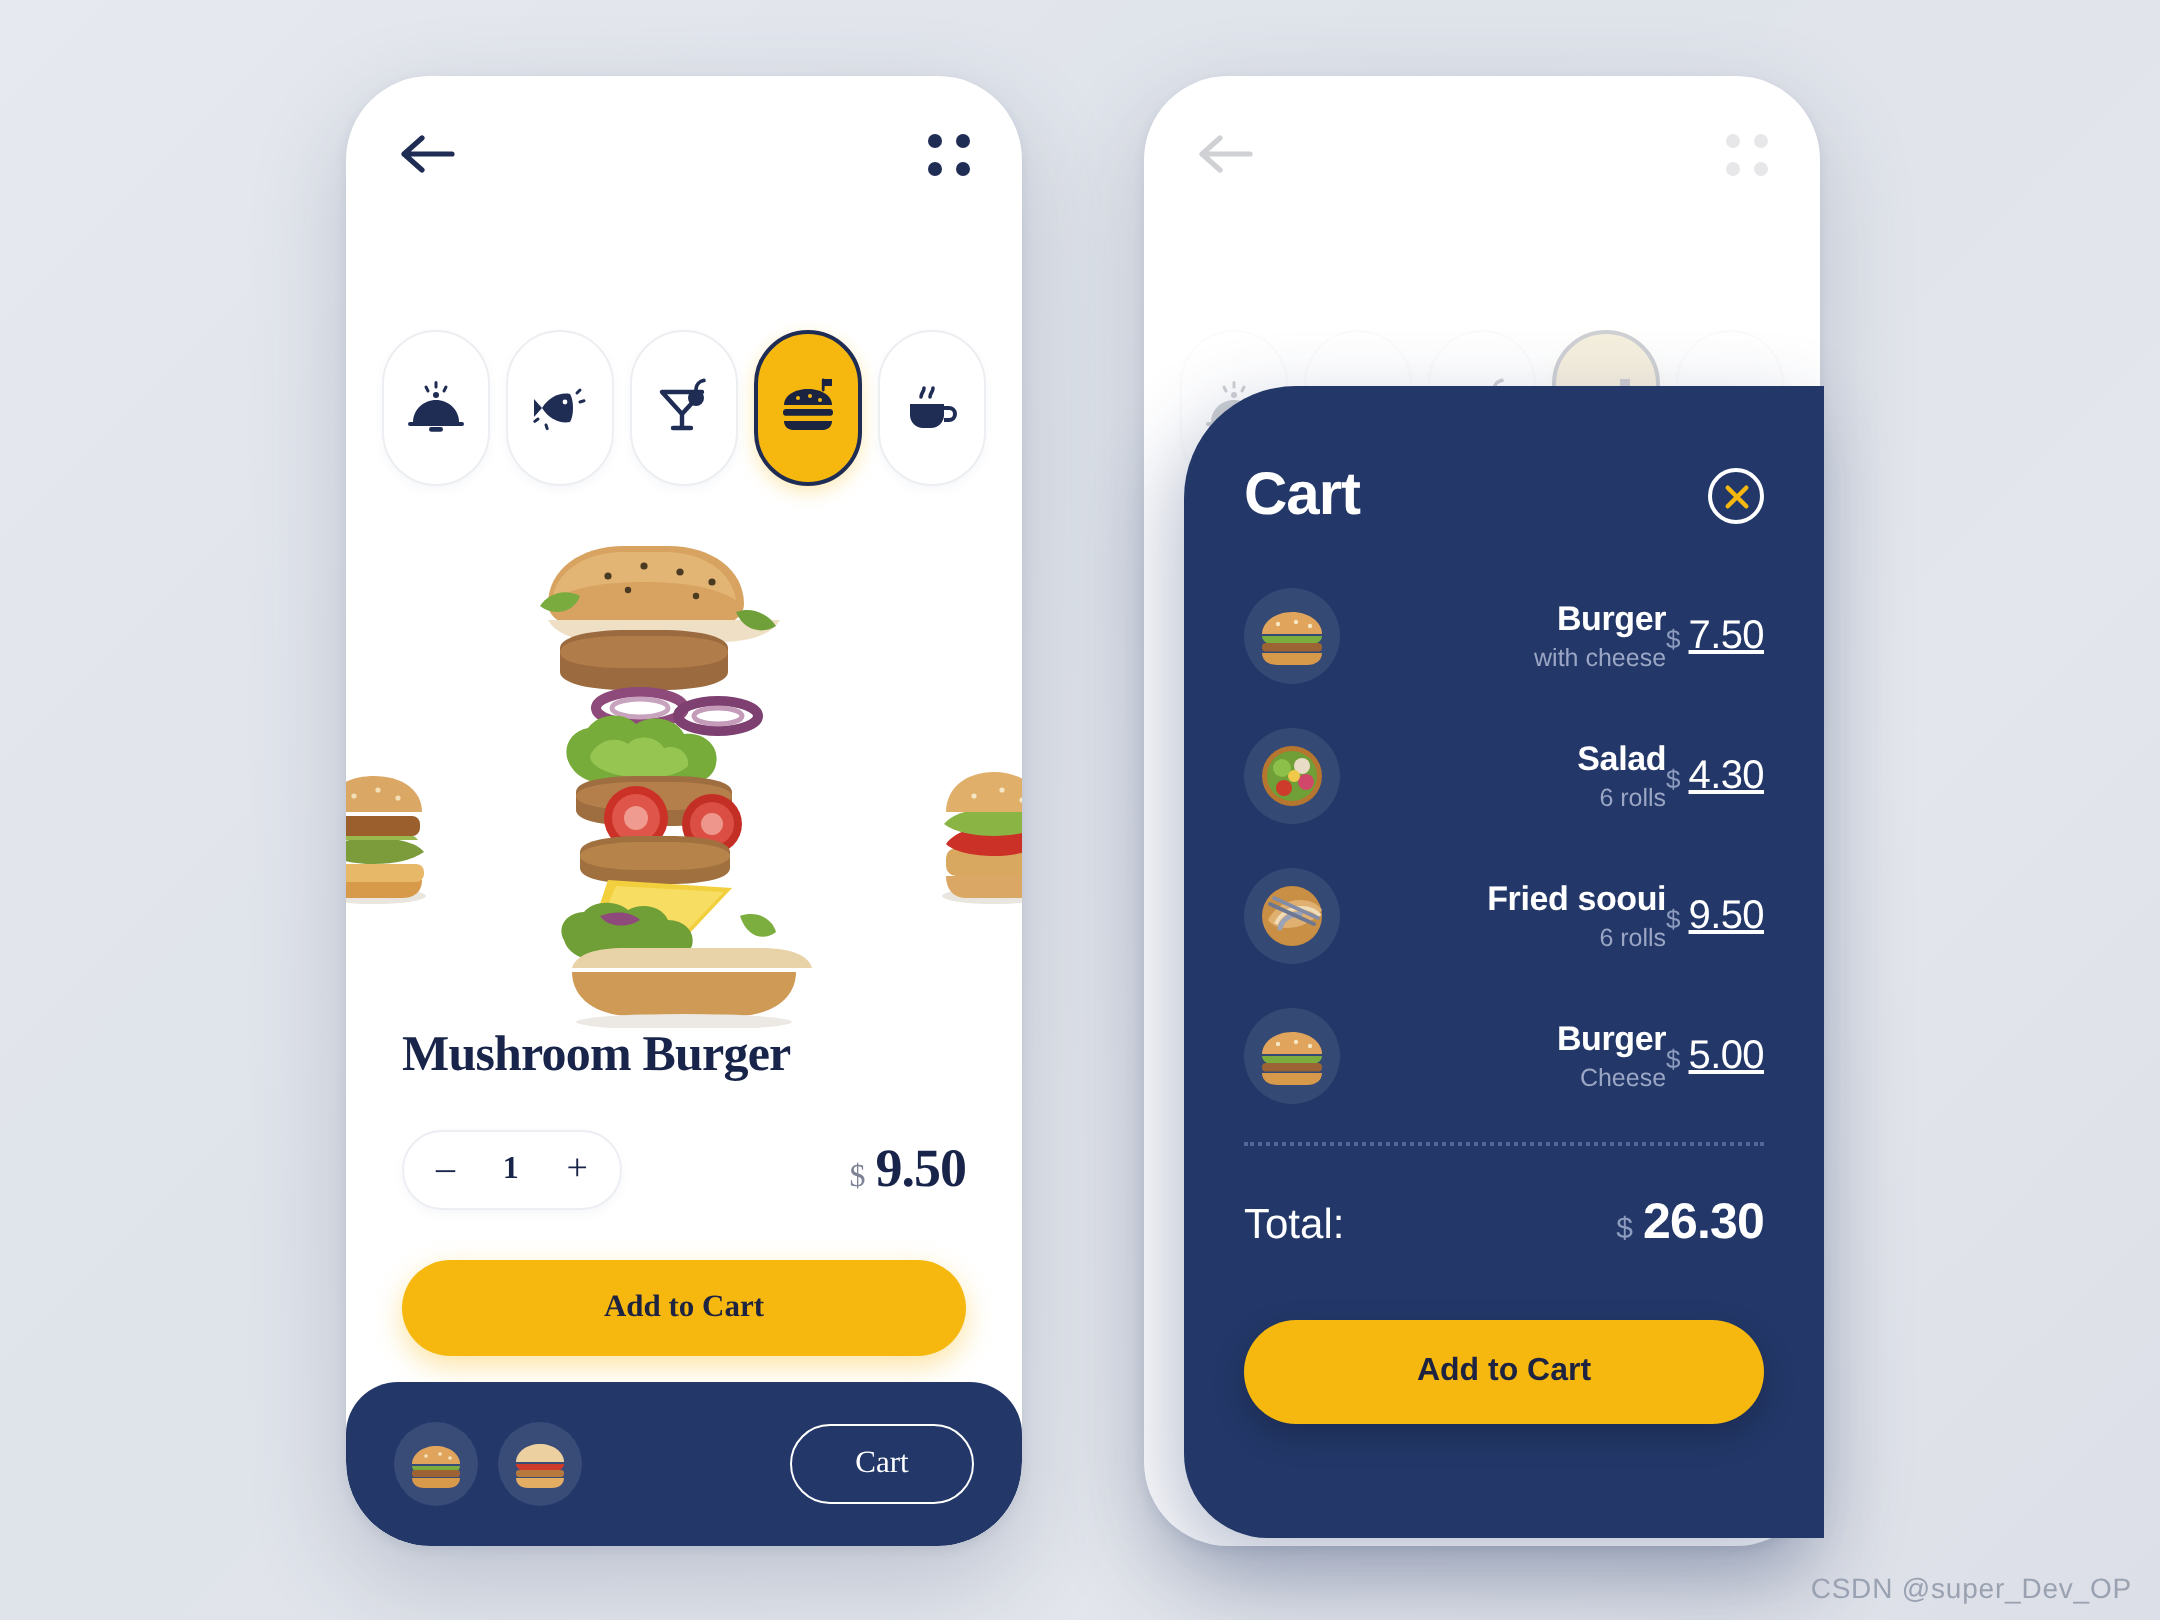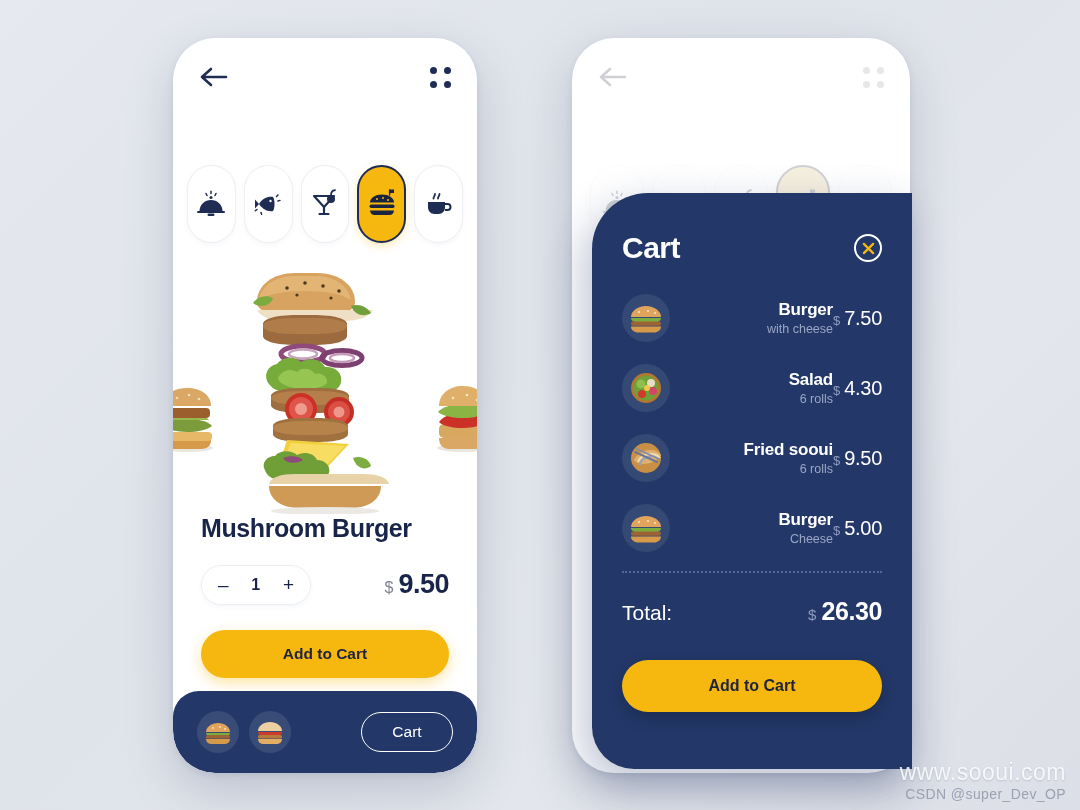--- a/index.html
+++ b/index.html
@@ -14,21 +14,21 @@
   }
 
   
   .phone {
     position: absolute;
     background: #ffffff;
     border-radius: 42px;
     overflow: hidden;
     box-shadow: 0 18px 48px rgba(60,75,110,0.22), 0 2px 6px rgba(60,75,110,0.10);
   }
-  .phone-1 { left: 173px; top: 38px; width: 304px; height: 735px; }
+  .phone-1 { left: 173px; top: 38px; width: 338px; height: 735px; font-family: Liberation Serif, serif; }
   .phone-2 { left: 572px; top: 38px; width: 338px; height: 735px; }
 
   
   .topbar {
     position: absolute; top: 0; left: 0; right: 0;
     height: 78px;
     display: flex; align-items: center; justify-content: space-between;
     padding: 0 26px;
   }
   .back-icon { width: 30px; height: 24px; display:block; }
@@ -195,21 +195,21 @@
   .ci-text { margin-left: 14px; flex: 1 1 auto; min-width: 0; }
   .ci-name {
     font-size: 17px; font-weight: 700; color: #ffffff;
     letter-spacing: -0.2px; line-height: 1.2;
   }
   .ci-desc {
     font-size: 12.5px; color: #9aa6c4; margin-top: 2px;
   }
   .ci-price { display: flex; align-items: baseline; gap: 4px; }
   .ci-price .cur { font-size: 13px; color: #8e9cbe; }
-  .ci-price .val { font-size: 20px; color: #ffffff; font-weight: 400; letter-spacing:-0.3px;}
+  .ci-price .val { font-size: 20px; color: #ffffff; font-weight: 400; letter-spacing:-0.3px;text-decoration:underline;}
 
   .divider {
     margin-top: 6px;
     height: 1px;
     border-top: 2px dotted #56679a;
   }
   .total-row {
     margin-top: 24px;
     display: flex; align-items: baseline; justify-content: space-between; text-align: right;
   }
@@ -602,15 +602,14 @@
     <span class="total-price">
       <span class="cur">$</span>
       <span class="val">26.30</span>
     </span>
   </div>
 
   <button class="btn-yellow-cart">Add to Cart</button>
 </div>
 
 <div class="watermark">
-  <div class="wm-1">www.sooui.com</div>
   <div class="wm-2">CSDN @super_Dev_OP</div>
 </div>
 
 </body></html>

